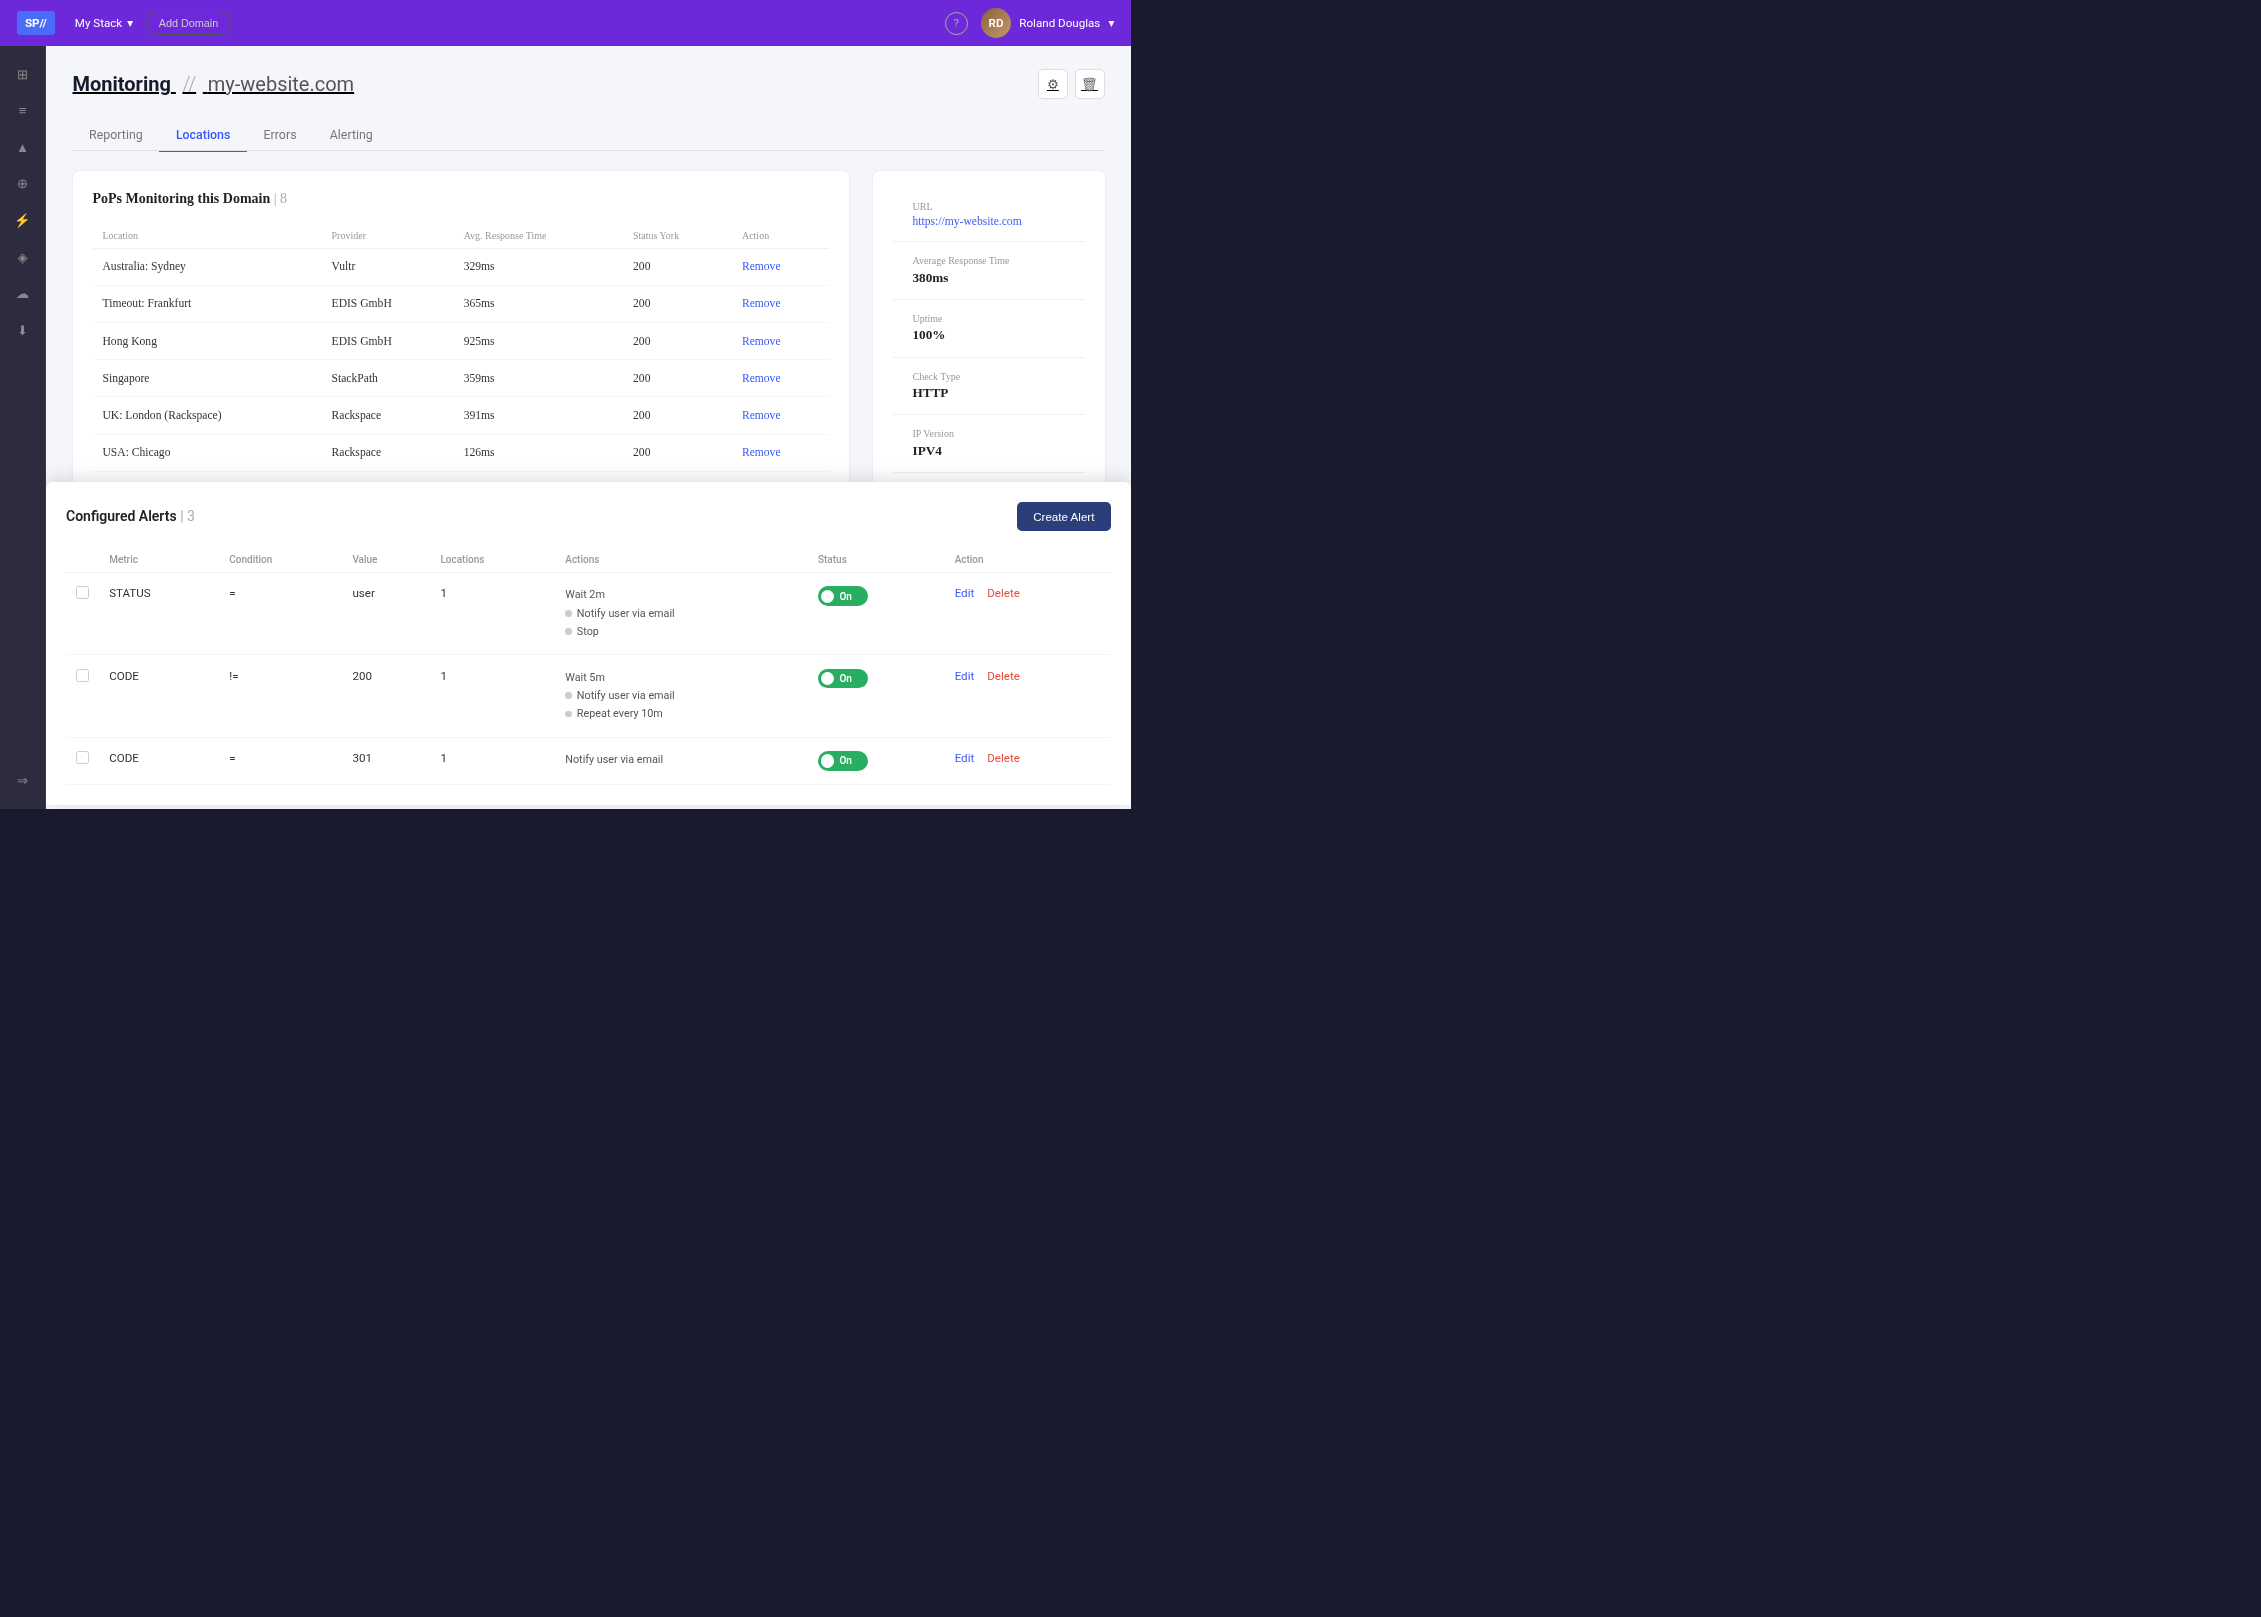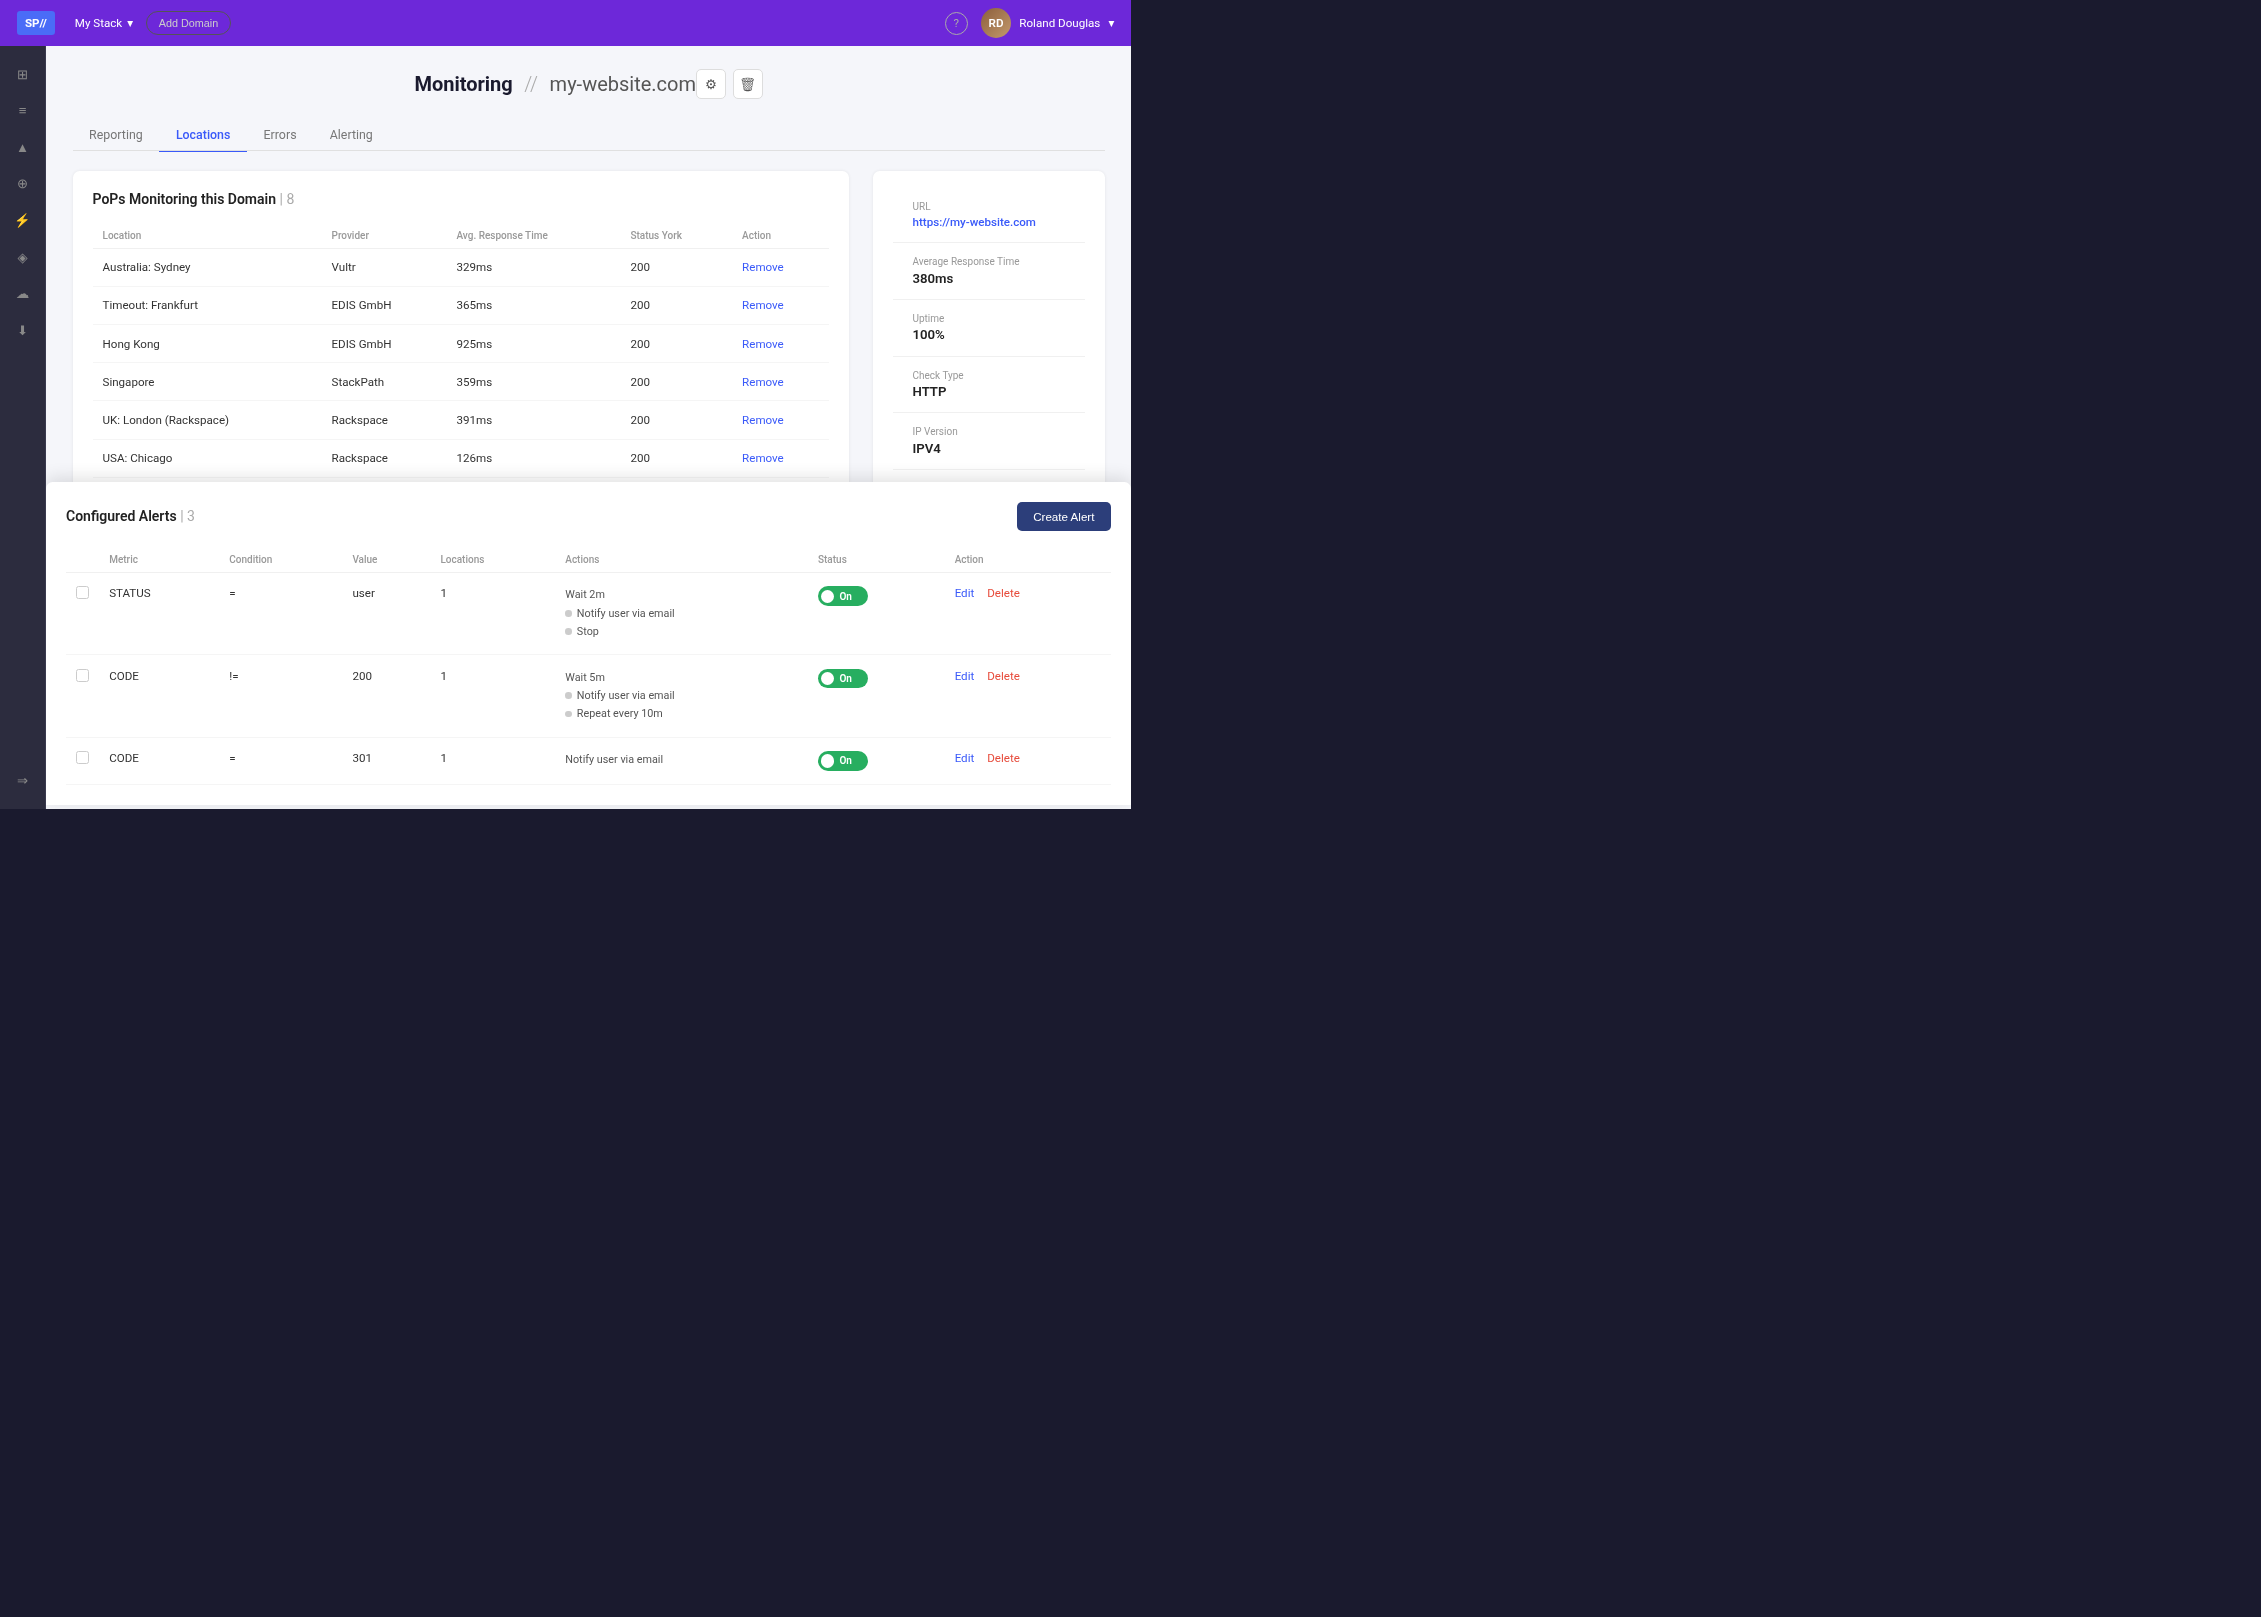--- a/index.html
+++ b/index.html
@@ -124,22 +124,23 @@
 
     .page-container {
       padding: 23px 26.5px;
       max-width: 100%;
     }
 
     
     .page-header {
       display: flex;
       align-items: center;
-      justify-content: center;
+      justify-content: space-between;
       margin-bottom: 20px;
+      text-decoration: underline;
     }
     .page-title {
       font-size: 20px;
       font-weight: 700;
       color: #1a1a2e;
     }
     .page-title .separator {
       color: #aaa;
       font-weight: 300;
       margin: 0 6.6px;
@@ -184,20 +185,21 @@
       color: #3a5af9;
       border-bottom: 1.7px solid #3a5af9;
       font-weight: 500;
     }
 
     
     .main-grid {
       display: grid;
       grid-template-columns: 1fr 232px;
       gap: 24px;
+      font-family: Liberation Serif, serif;
     }
 
     
     .card {
       background: white;
       border-radius: 6.6px;
       box-shadow: 0 0.8px 3.3px rgba(0,0,0,0.08);
       overflow: hidden;
     }
 

